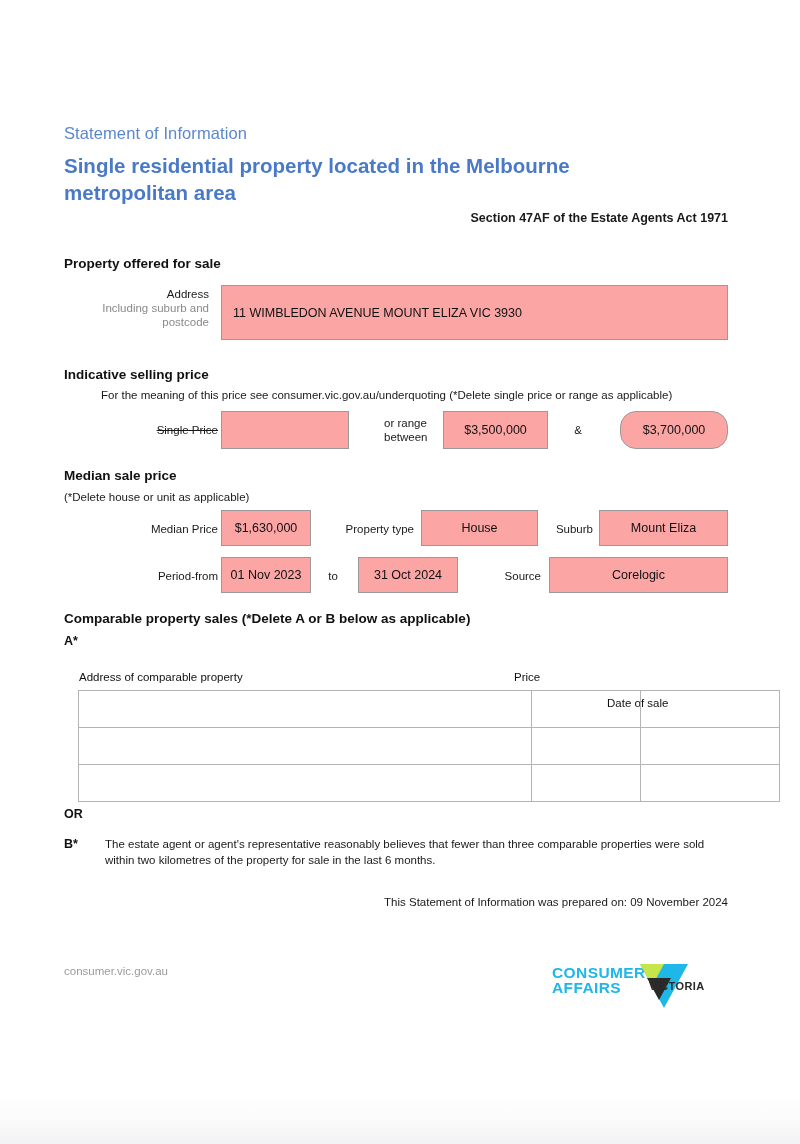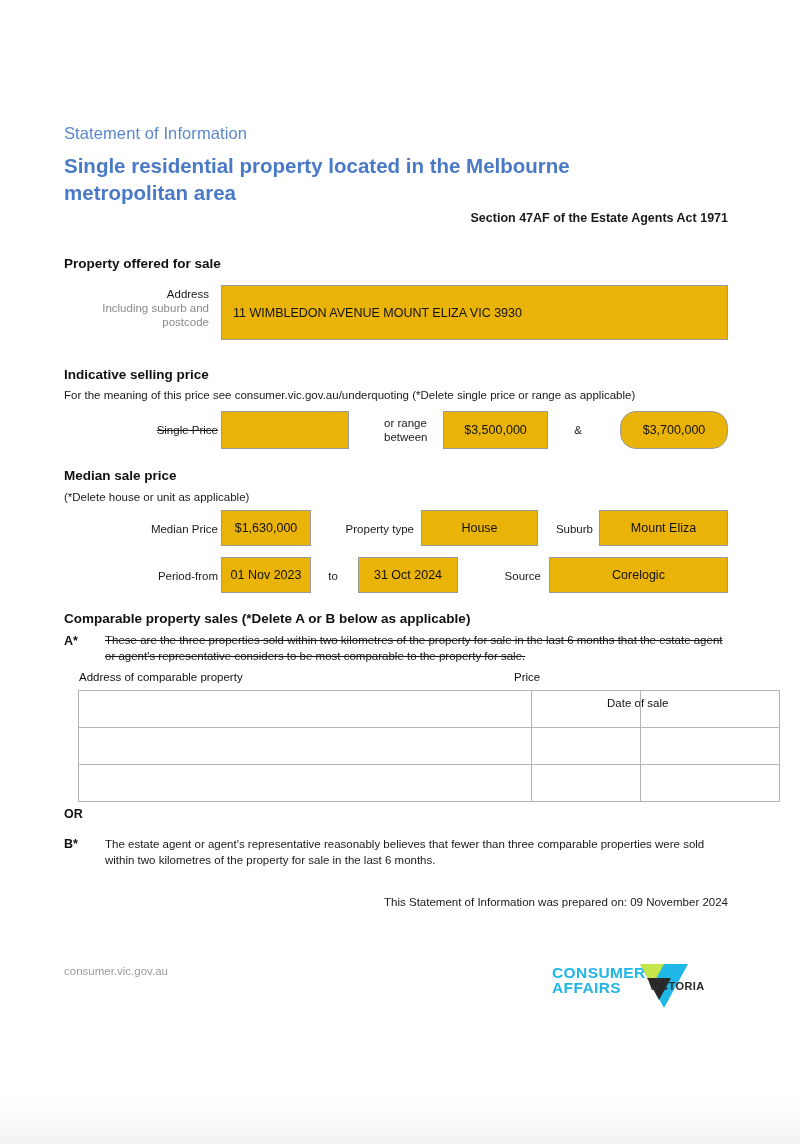--- a/index.html
+++ b/index.html
@@ -73,21 +73,21 @@
     position: absolute;
     left: 64px;
     font-size: 11.5px;
     color: #1a1a1a;
   }
 
   
   .fbox {
     position: absolute;
     border: 1px solid #9a9a9a;
-    background: #eab308;
+    background: #fca5a5;
     box-sizing: border-box;
     display: flex;
     align-items: center;
   }
   .fbox .val {
     font-size: 12.5px;
     color: #111111;
     white-space: nowrap;
   }
   .fbox.center { justify-content: center; }
@@ -217,21 +217,21 @@
 
   <div class="sec-head" style="top:256px;">Property offered for sale</div>
 
   <div class="flabel" style="left:64px; top:287px; width:145px;">Address</div>
   <div class="flabel grey" style="left:64px; top:301px; width:145px;">Including suburb and postcode</div>
   <div class="fbox left" style="left:221px; top:285px; width:507px; height:55px;">
     <span class="val">11 WIMBLEDON AVENUE MOUNT ELIZA VIC 3930</span>
   </div>
 
   <div class="sec-head" style="top:367px;">Indicative selling price</div>
-  <div class="sec-sub" style="top:389px;">For the meaning of this price see consumer.vic.gov.au/underquoting (*Delete single price or range as applicable)</div>
+  <div class="sec-sub" style="top:389px;margin-left:37px;">For the meaning of this price see consumer.vic.gov.au/underquoting (*Delete single price or range as applicable)</div>
 
   <div class="flabel struck" style="left:110px; top:423px; width:108px;">Single Price</div>
   <div class="fbox center" style="left:221px; top:411px; width:128px; height:38px;">
     <span class="val"></span>
   </div>
 
   <div class="flabel left-al" style="left:384px; top:416px; width:62px;">
     <span>or range between</span>
   </div>
   <div class="fbox center" style="left:443px; top:411px; width:105px; height:38px;">
@@ -271,21 +271,20 @@
   </div>
 
   <div class="flabel" style="left:468px; top:569px; width:73px;">Source</div>
   <div class="fbox center" style="left:549px; top:557px; width:179px; height:36px;">
     <span class="val">Corelogic</span>
   </div>
 
   <div class="sec-head" style="top:611px;">Comparable property sales (*Delete A or B below as applicable)</div>
 
   <div class="ab-letter" style="top:634px;">A*</div>
-  <div class="ab-text struck" style="top:633px;">These are the three properties sold within two kilometres of the property for sale in the last 6 months that the estate agent or agent's representative considers to be most comparable to the property for sale.</div>
 
   <div class="tbl-head" style="left:79px; top:671px;">Address of comparable property</div>
   <div class="tbl-head" style="left:514px; top:671px;">Price</div>
   <div class="tbl-head" style="left:607px; top:671px;margin-top:26px;">Date of sale</div>
 
   <table class="ctable">
     <tbody>
       <tr>
         <td class="col-addr"></td>
         <td class="col-price"></td>

